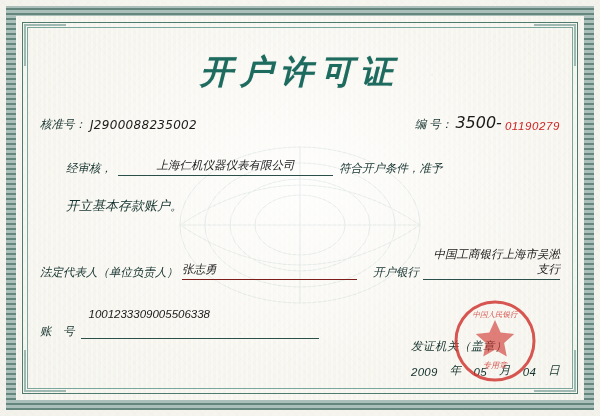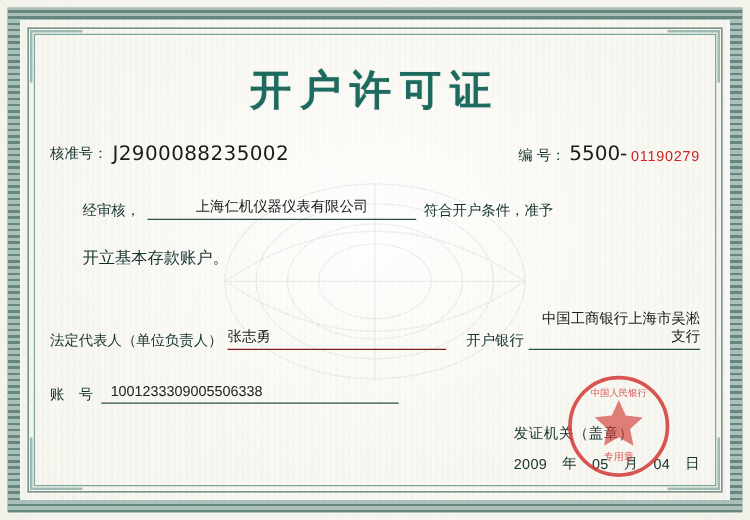--- a/index.html
+++ b/index.html
@@ -9,20 +9,21 @@
   }
   body {
     font-family: "Liberation Sans", sans-serif;
   }
   #cert {
     position: relative;
     width: 600px;
     height: 416px;
     overflow: hidden;
     background: #f6f4ee;
+    font-style: italic;
   }
   
   .paper {
     position: absolute;
     inset: 0;
     background:
       radial-gradient(ellipse at 50% 45%, rgba(255,255,255,0.85) 0%, rgba(247,245,238,0.6) 55%, rgba(238,238,230,0.5) 100%),
       repeating-linear-gradient(45deg, rgba(170,190,180,0.07) 0px, rgba(170,190,180,0.07) 1px, rgba(255,255,255,0) 1px, rgba(255,255,255,0) 6px),
       repeating-linear-gradient(-45deg, rgba(180,170,190,0.06) 0px, rgba(180,170,190,0.06) 1px, rgba(255,255,255,0) 1px, rgba(255,255,255,0) 6px),
       #f7f6f0;
@@ -120,21 +121,21 @@
 
   
   .line-approval {
     margin-top: 18px;
     display: flex;
     align-items: flex-end;
     justify-content: space-between;
   }
   .approval-left { display: flex; align-items: center; gap: 4px; }
   .approval-left .val {
-    font-size: 16px;
+    font-size: 12px;
     letter-spacing: 0.3px;
   }
   .approval-right { display: flex; align-items: flex-end; gap: 3px; }
   .num-red {
     color: #cf2222;
     font-size: 11.5px;
     letter-spacing: 0.6px;
   }
 
   
@@ -190,21 +191,21 @@
 
   
   .line-acct {
     margin-top: 28px;
     display: flex;
     align-items: flex-end;
   }
   .blank-acct {
     flex: 0 0 230px;
     border-bottom: 1px solid #2b4f49;
-    padding-bottom: 2px;
+    padding-bottom: 18px;
     padding-left: 8px;
     font-size: 11.5px;
     color: #202020;
     margin-left: 6px;
   }
 
   
   .issuer {
     position: absolute;
     right: 40px;
@@ -279,21 +280,21 @@
 
     <div class="title">开户许可证</div>
 
     <div class="line-approval">
       <div class="approval-left">
         <span class="lbl">核准号：</span>
         <span class="val">J2900088235002</span>
       </div>
       <div class="approval-right">
         <span class="lbl">编 号：</span>
-        <span class="val">5500-</span>
+        <span class="val">3500-</span>
         <span class="num-red">01190279</span>
       </div>
     </div>
 
     <div class="para1">
       <span class="indent"></span>
       <span class="lbl">经审核，</span>
       <span class="blank-name">上海仁机仪器仪表有限公司</span>
       <span class="lbl">符合开户条件，准予</span>
     </div>

